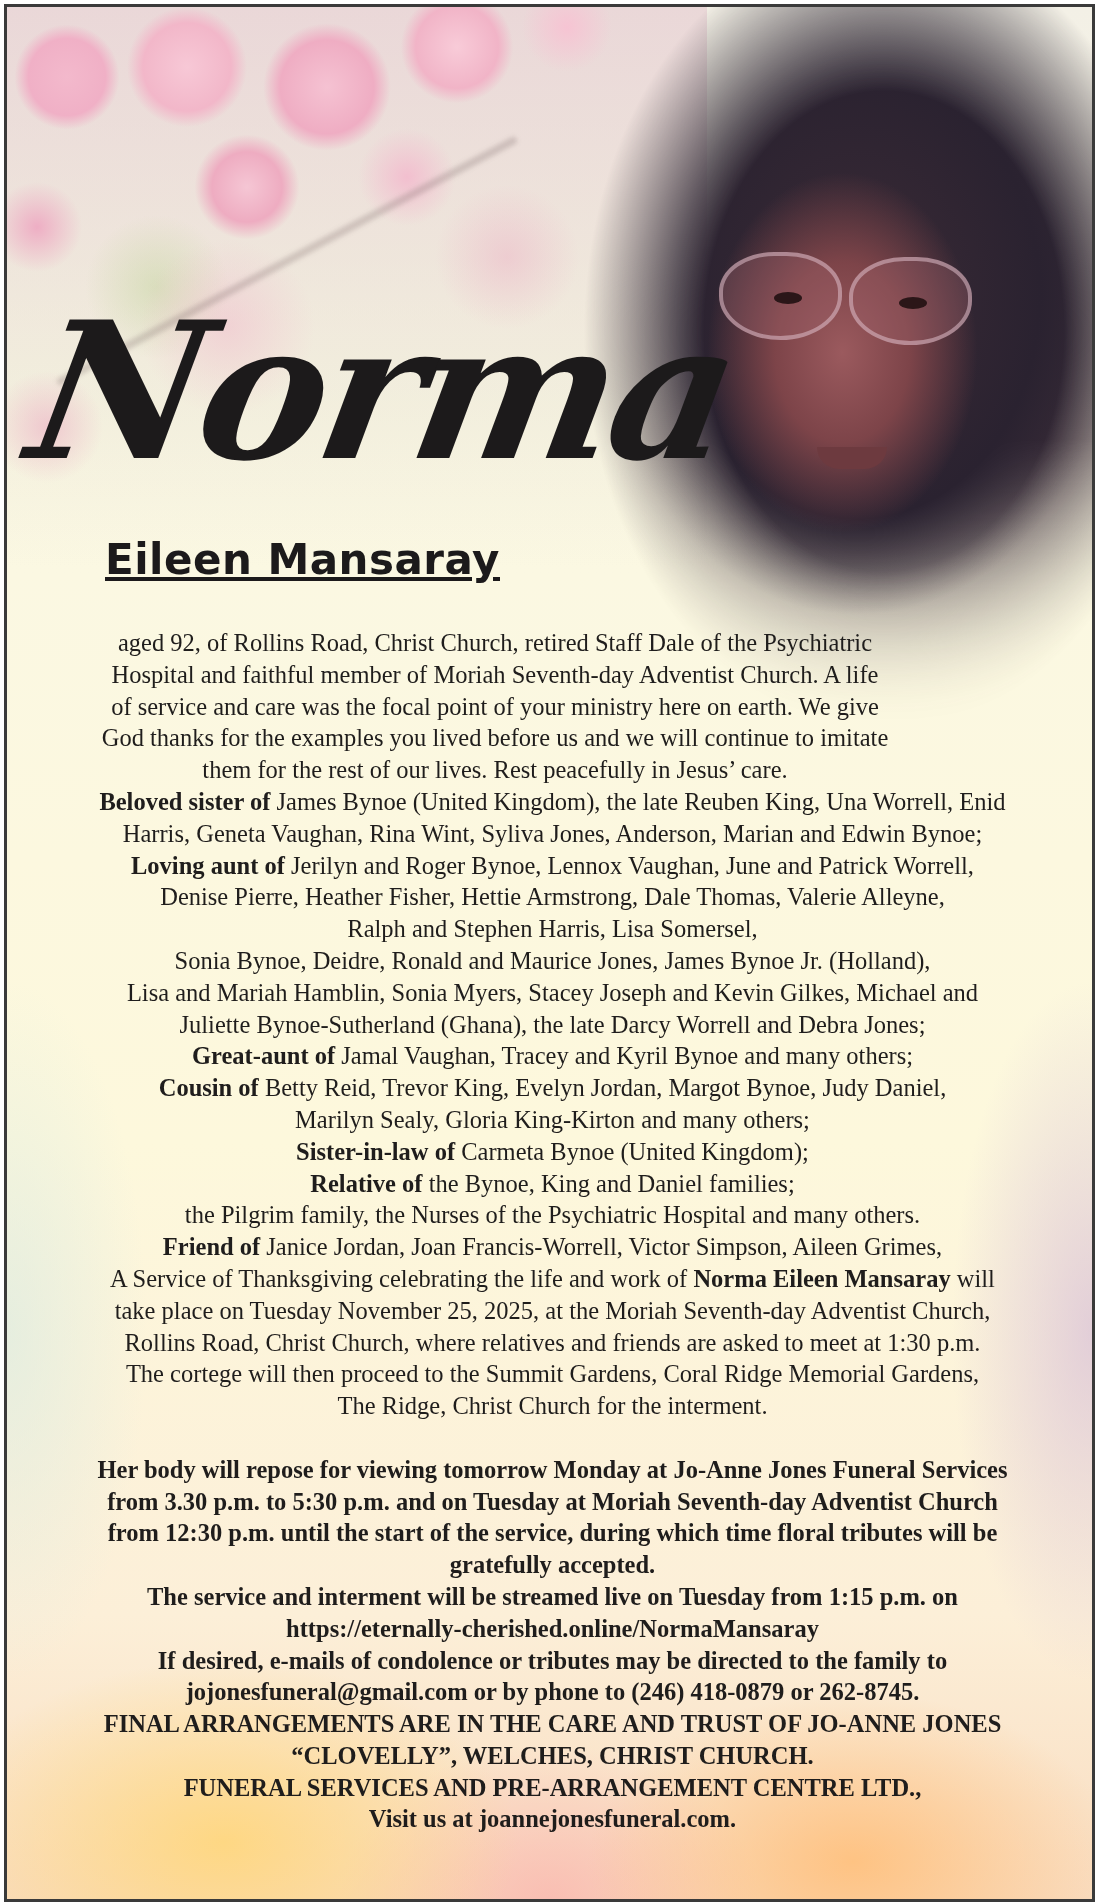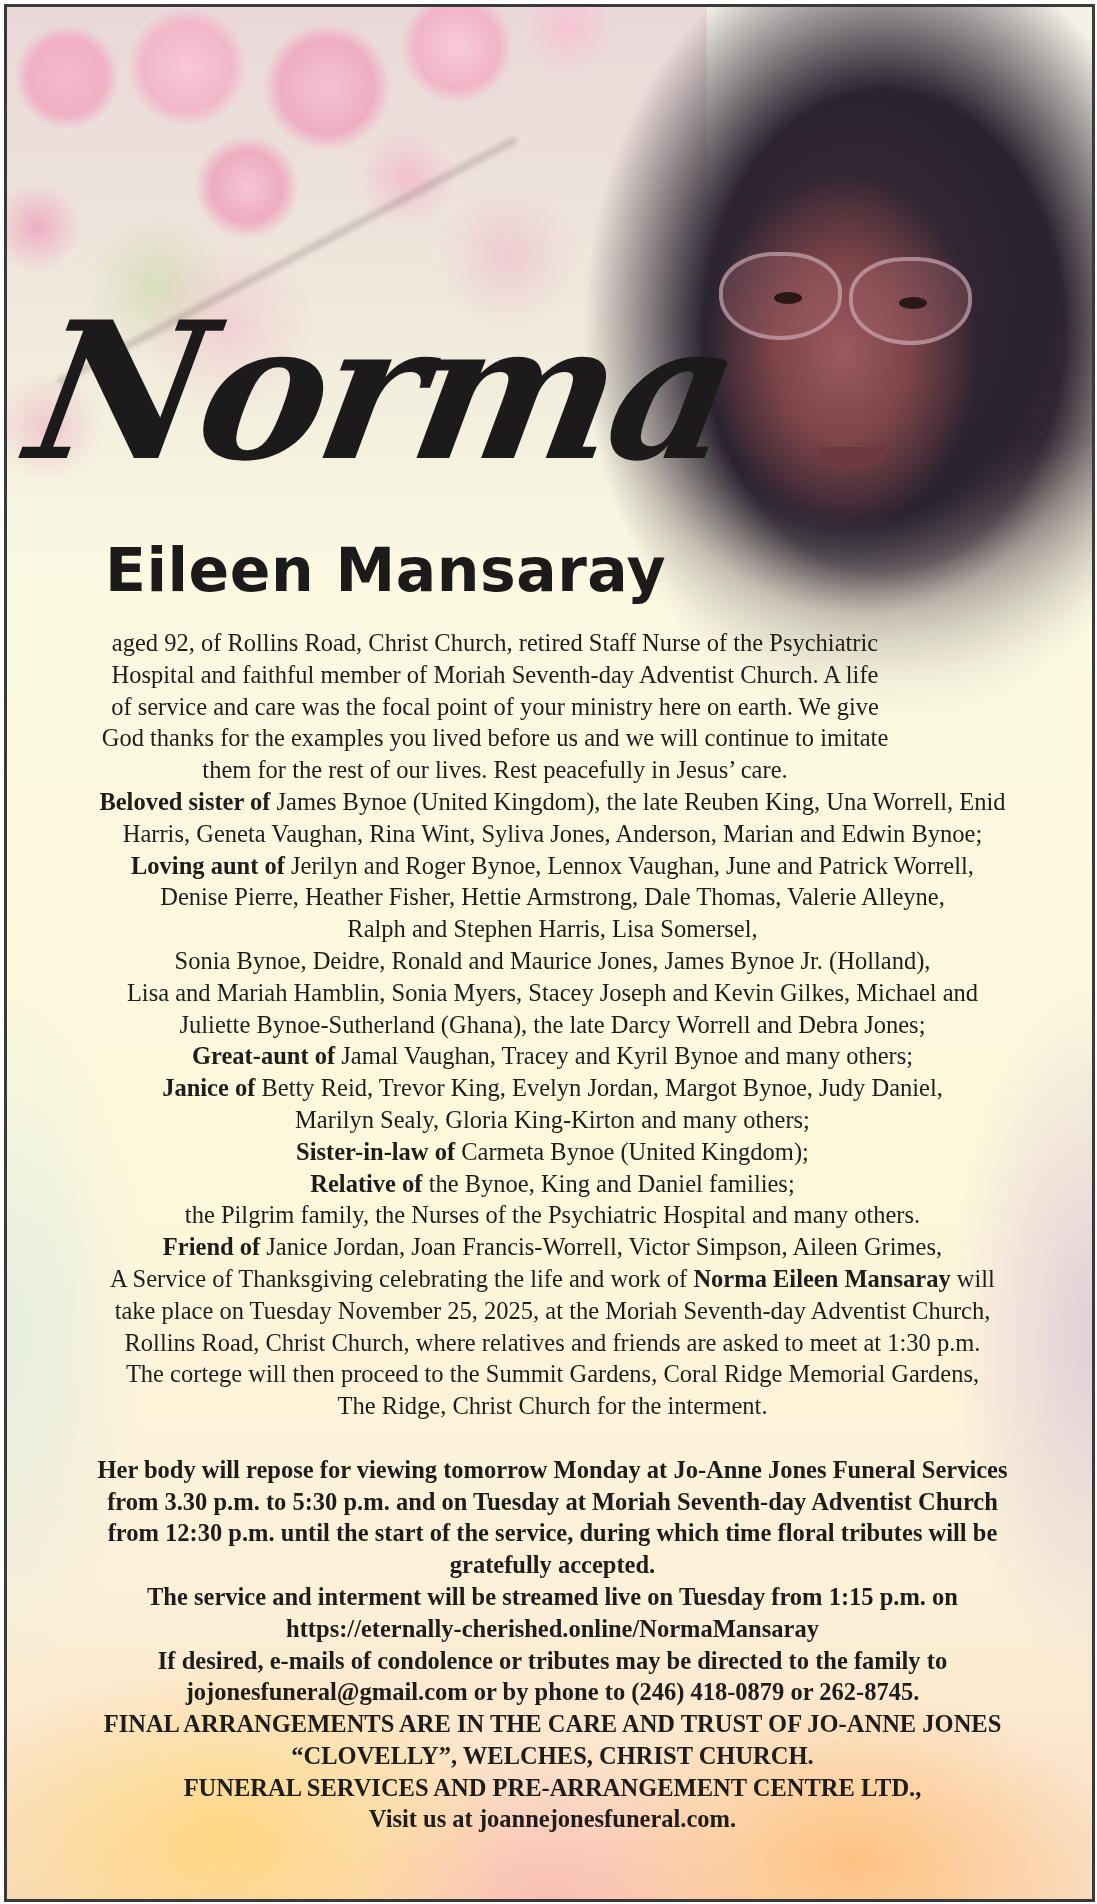--- a/index.html
+++ b/index.html
@@ -42,21 +42,21 @@
   }
   .glasses { position:absolute; width:115px; height:80px; border:4px solid rgba(220,190,200,0.55); border-radius:45% 45% 50% 50%; background:rgba(160,100,110,0.35); }
   .glasses.l { right:250px; top:245px; }
   .glasses.r { right:120px; top:250px; }
   .eye { position:absolute; width:28px; height:12px; background:#2b1618; border-radius:50%; }
   .eye.l { right:290px; top:285px; }
   .eye.r { right:165px; top:290px; }
   .mouth { position:absolute; right:205px; top:440px; width:70px; height:22px; border-radius:0 0 40px 40px; background:#6d3a3f; }
 
   .title-script { position:absolute; left:28px; top:290px; font-family:"DejaVu Serif", serif; font-style:italic; font-weight:bold; font-size:190px; line-height:1; color:#1c1a1b; letter-spacing:-6px; transform:skewX(-10deg); }
-  .title-sub { position:absolute; left:98px; top:528px; font-family:"DejaVu Sans", sans-serif; font-weight:bold; font-size:60px; color:#1c1a1b; letter-spacing:0.5px; }
+  .title-sub { position:absolute; left:98px; top:528px; font-family:"DejaVu Sans", sans-serif; font-weight:bold; font-size:42px; color:#1c1a1b; letter-spacing:0.5px;text-decoration:underline; }
 
   .body { position:absolute; left:8px; top:620px; width:1075px; text-align:center; color:#1f1d1c; font-size:24.5px; line-height:31.8px; }
   .intro { width:960px; margin:0 0 0 0 !important; }
   .intro span { display:block; }
   .line { display:block; white-space:nowrap; }
   b, .b { font-weight:bold; }
   .gap { height:31.8px; }
   .bold-block .line { font-weight:bold; }
 </style>
 </head>
@@ -72,41 +72,41 @@
     <div class="eye l"></div>
     <div class="eye r"></div>
     <div class="mouth"></div>
   </div>
 
   <div class="title-script">Norma</div>
   <div class="title-sub">Eileen Mansaray</div>
 
   <div class="body">
     <div class="intro">
-      <span class="line">aged 92, of Rollins Road, Christ Church, retired Staff Nurse of the Psychiatric</span>
+      <span class="line">aged 92, of Rollins Road, Christ Church, retired Staff Dale of the Psychiatric</span>
       <span class="line">Hospital and faithful member of Moriah Seventh-day Adventist Church. A life</span>
       <span class="line">of service and care was the focal point of your ministry here on earth. We give</span>
       <span class="line">God thanks for the examples you lived before us and we will continue to imitate</span>
       <span class="line">them for the rest of our lives. Rest peacefully in Jesus’ care.</span>
     </div>
 
     <div>
       <span class="line"><b>Beloved sister of</b><span> James Bynoe (United Kingdom), the late Reuben King, Una Worrell, Enid</span></span>
       <span class="line">Harris, Geneta Vaughan, Rina Wint, Syliva Jones, Anderson, Marian and Edwin Bynoe;</span>
 
       <span class="line"><b>Loving aunt of</b><span> Jerilyn and Roger Bynoe, Lennox Vaughan, June and Patrick Worrell,</span></span>
       <span class="line">Denise Pierre, Heather Fisher, Hettie Armstrong, Dale Thomas, Valerie Alleyne,</span>
       <span class="line">Ralph and Stephen Harris, Lisa Somersel,</span>
       <span class="line">Sonia Bynoe, Deidre, Ronald and Maurice Jones, James Bynoe Jr. (Holland),</span>
       <span class="line">Lisa and Mariah Hamblin, Sonia Myers, Stacey Joseph and Kevin Gilkes, Michael and</span>
       <span class="line">Juliette Bynoe-Sutherland (Ghana), the late Darcy Worrell and Debra Jones;</span>
 
       <span class="line"><b>Great-aunt of</b><span> Jamal Vaughan, Tracey and Kyril Bynoe and many others;</span></span>
 
-      <span class="line"><b>Janice of</b><span> Betty Reid, Trevor King, Evelyn Jordan, Margot Bynoe, Judy Daniel,</span></span>
+      <span class="line"><b>Cousin of</b><span> Betty Reid, Trevor King, Evelyn Jordan, Margot Bynoe, Judy Daniel,</span></span>
       <span class="line">Marilyn Sealy, Gloria King-Kirton and many others;</span>
 
       <span class="line"><b>Sister-in-law of</b><span> Carmeta Bynoe (United Kingdom);</span></span>
 
       <span class="line"><b>Relative of</b><span> the Bynoe, King and Daniel families;</span></span>
 
       <span class="line">the Pilgrim family, the Nurses of the Psychiatric Hospital and many others.</span>
       <span class="line"><b>Friend of</b><span> Janice Jordan, Joan Francis-Worrell, Victor Simpson, Aileen Grimes,</span></span>
     </div>
 

